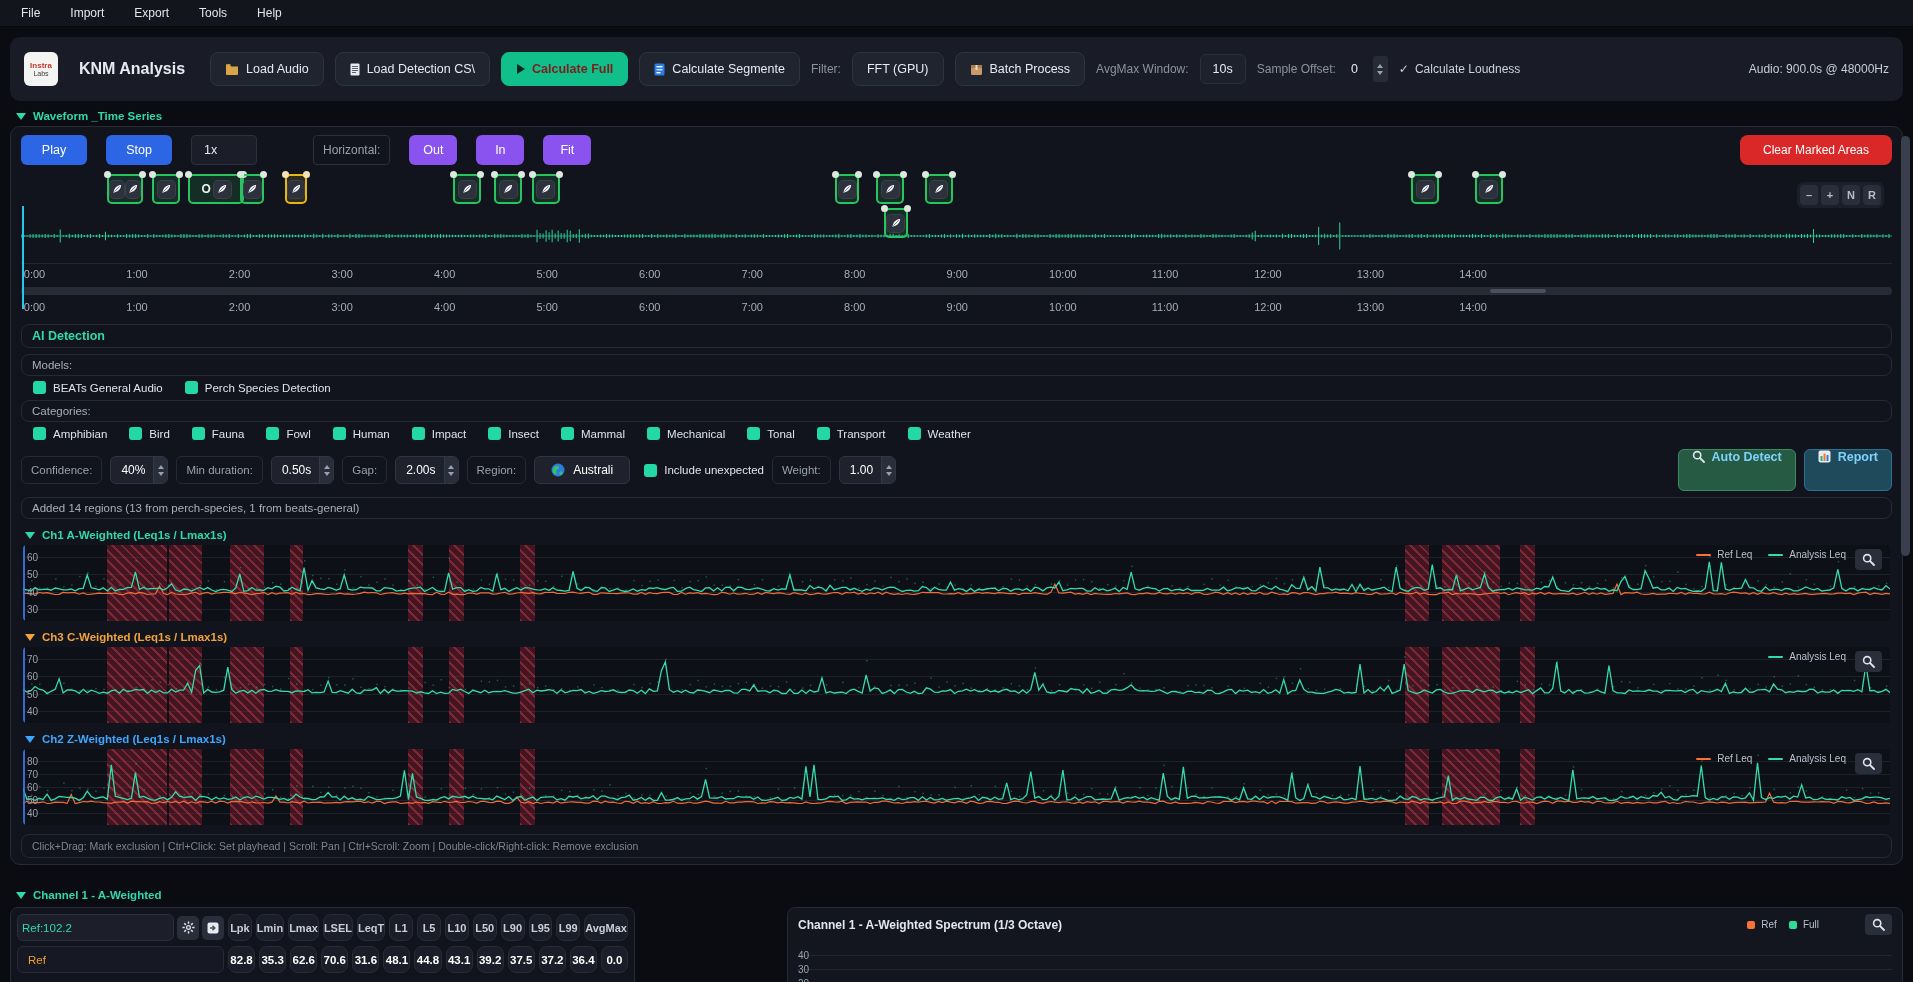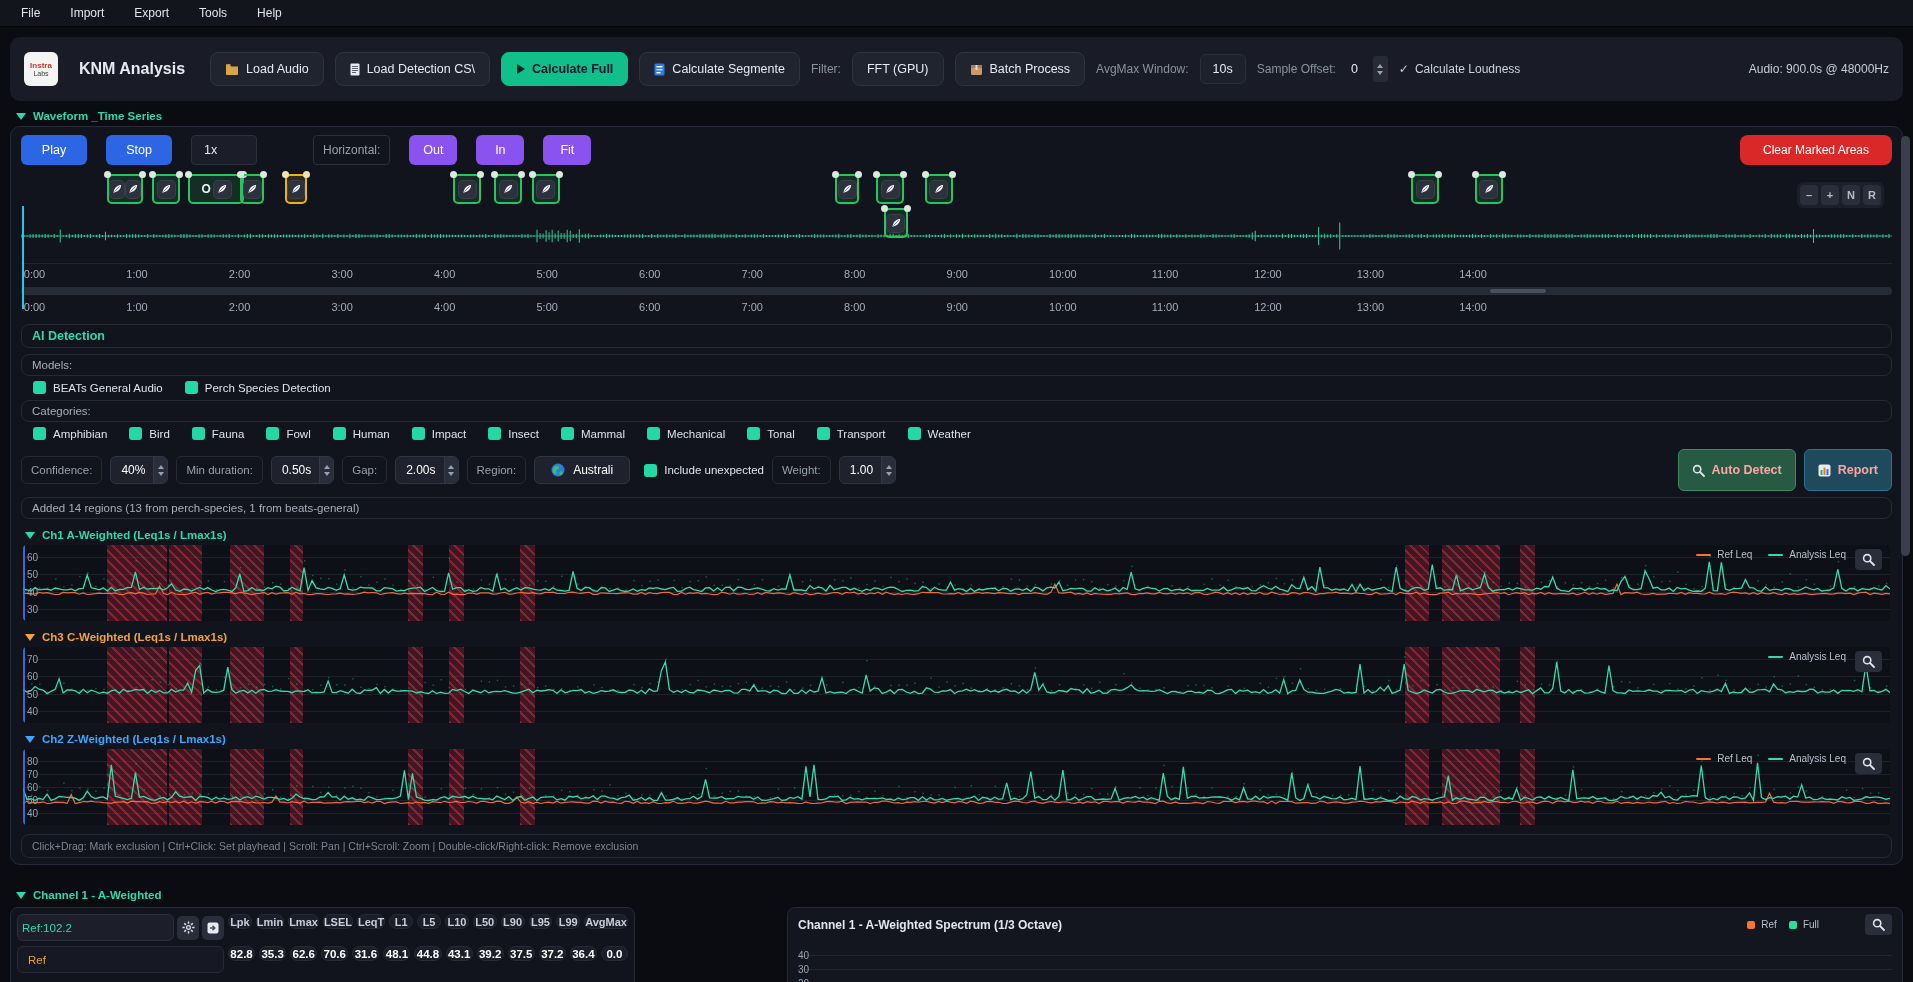--- a/index.html
+++ b/index.html
@@ -6,21 +6,21 @@
   html,body{width:1913px;height:982px;overflow:hidden;background:#0a0c11;
     font-family:"Liberation Sans","DejaVu Sans",sans-serif;color:#e7eaf2}
   .menubar{height:27px;background:#13151d;display:flex;align-items:center;padding-left:6px;border-bottom:1px solid #07080c}
   .menu-item{padding:0 15px;font-size:12px;color:#e2e5ec;line-height:27px;cursor:default}
   .toolbar{margin:10px 10px 0;height:64px;background:#191c26;border-radius:10px;display:flex;align-items:center;padding:0 14px;gap:11px}
   .logo{width:34px;height:34px;background:#f4f4f2;border-radius:6px;display:flex;flex-direction:column;align-items:center;justify-content:center;line-height:1}
   .logo b{font-size:8px;color:#c23b2e}.logo i{font-size:7px;color:#3a3f35;font-style:normal}
   .app-title{font-size:16px;font-weight:bold;margin:0 14px 0 10px;white-space:nowrap}
   .btn{height:34px;padding:0 14px;border-radius:8px;background:#20242f;border:1px solid #2e3340;color:#e7eaf2;
     font-size:12.5px;display:inline-flex;align-items:center;gap:7px;white-space:nowrap;cursor:default}
-  .btn.green{background:#10bf8a;border-color:#10bf8a;color:#0f172a;font-weight:bold}
+  .btn.green{background:#10bf8a;border-color:#10bf8a;color:#7f1d1d;font-weight:bold}
   .tlabel{font-size:12px;color:#8a92a0;white-space:nowrap}
   .valbox{height:30px;padding:4px 12px;border-radius:6px;background:#1d212c;border:1px solid #2c303c;display:inline-flex;align-items:center;font-size:12.5px;white-space:nowrap}
   .spincolbox{width:15px;height:26px;background:#272b36;border-radius:3px;display:flex;flex-direction:column;align-items:center;justify-content:center;gap:3px}
   .arr-up{width:0;height:0;border-left:3px solid transparent;border-right:3px solid transparent;border-bottom:4px solid #98a0b2}
   .arr-dn{width:0;height:0;border-left:3px solid transparent;border-right:3px solid transparent;border-top:4px solid #98a0b2}
   .check{display:inline-flex;align-items:center;gap:6px;font-size:12px;color:#cdd2dd;white-space:nowrap}
   .audio-info{margin-left:auto;font-size:12px;color:#c6ccd8;white-space:nowrap}
   .tri{display:inline-block;width:0;height:0;border-left:5px solid transparent;border-right:5px solid transparent;border-top:7px solid #2fd9ac;margin-right:7px}
   .tri.or{border-top-color:#f2a33c}.tri.bl{border-top-color:#3ea6ff}
   .section-label{margin:9px 16px 4px;font-size:11.5px;font-weight:bold;color:#2fd9ac;display:flex;align-items:center}
@@ -55,39 +55,39 @@
   .cb-row{display:flex;gap:22px;margin:5px 2px 2px 12px;flex-wrap:nowrap}
   .cb{display:inline-flex;align-items:center;gap:7px}
   .cbx{width:13px;height:13px;border-radius:3px;background:#23d8a5}
   .cbl{font-size:11.5px;color:#dfe3ec}
   .params{display:flex;gap:8px;align-items:center;margin-top:9px}
   .plabel{height:28px;border:1px solid #262a36;border-radius:6px;padding:0 9px;display:inline-flex;align-items:center;color:#97a0ad;font-size:11.5px;white-space:nowrap}
   .spinbox{height:28px;background:#1f222d;border:1px solid #303544;border-radius:6px;display:inline-flex;align-items:center;overflow:hidden}
   .spinval{padding:0 8px 0 10px;font-size:12px;color:#fff;min-width:40px}
   .spincol{width:14px;align-self:stretch;background:#2a2e3a;display:flex;flex-direction:column;align-items:center;justify-content:center;gap:3px;border-left:1px solid #343948}
   .region-sel{height:28px;background:#1f222d;border:1px solid #303544;border-radius:6px;display:inline-flex;align-items:center;gap:8px;padding:0 16px;font-size:12px;color:#fff}
-  .gbtn{height:42px;border-radius:6px;display:inline-flex;align-items:center;gap:7px;padding:0 13px;font-size:12.5px;font-weight:bold;color:#fca5a5}
+  .gbtn{height:42px;border-radius:6px;display:inline-flex;gap:7px;padding:0 13px;font-size:12.5px;font-weight:bold;color:#7dd3fc}
   .gbtn.autodetect{background:#265a43;border:1px solid #3a8a64;margin-left:auto}
   .gbtn.report{background:#1e4a5c;border:1px solid #2e7090}
   .chart-box{position:relative;height:76px;background:#0e1018;border-radius:4px;overflow:hidden;margin:0 2px}
   .axisline{position:absolute;left:0;top:0;bottom:0;width:2px;background:#3b7bf0;opacity:.85;z-index:3}
   .grid{position:absolute;left:0;right:0;height:1px;background:#1d212c}
   .ytick{position:absolute;left:4px;font-size:10px;color:#99a0ae;transform:translateY(-50%);z-index:4}
   .excl{position:absolute;top:0;bottom:0;background:rgba(165,32,52,.30);z-index:2;
     background-image:repeating-linear-gradient(45deg,rgba(230,70,90,.38) 0 2px,rgba(120,20,40,.12) 2px 7px)}
   .lsvg{position:absolute;inset:0;z-index:2}
   .legend{position:absolute;top:4px;right:44px;display:flex;gap:16px;align-items:center;z-index:5}
   .lg-item{display:flex;align-items:center;gap:6px;font-size:10px;color:#b9bfcc}
   .lg-dash{width:15px;height:2px;border-radius:1px}
   .magbtn{position:absolute;top:4px;right:8px;width:27px;height:21px;border-radius:4px;background:#2a2e3a;display:flex;align-items:center;justify-content:center;z-index:5}
   .hintbar{border:1px solid #262a36;border-radius:8px;padding:5px 10px;margin-top:9px;font-size:10.5px;color:#7d8492}
   .bottom{display:flex;margin:6px 10px 0}
   .statpanel{width:625px;border:1px solid #272b37;border-radius:8px;background:#12141d;padding:6px;height:120px}
   .srow{display:flex;gap:4px}.srow+.srow{margin-top:5px}
-  .cell{flex:1;height:15px;background:#1b1e28;border:1px solid #282c38;border-radius:8px;display:flex;align-items:center;justify-content:center;font-size:11px;color:#c9cedb;font-weight:bold}
+  .cell{flex:1;height:27px;background:#1b1e28;border:1px solid #282c38;border-radius:8px;display:flex;align-items:center;justify-content:center;font-size:11px;color:#c9cedb;font-weight:bold}
   .cell.val{color:#fff;font-size:11.5px}
   .refcell{flex:0 0 207px;display:flex;align-items:center;gap:3px}
   .refinput{flex:1;height:27px;background:#1c1f2a;border:1px solid #2c303c;border-radius:6px;display:flex;align-items:center;padding:0 4px;font-size:11.5px;color:#2fd9ac}
   .sqbtn{width:22px;height:24px;border-radius:5px;background:#2a2e3a;display:flex;align-items:center;justify-content:center}
   .reflabel{flex:0 0 207px;height:27px;background:#161924;border:1px solid #262a36;border-radius:6px;display:flex;align-items:center;padding:0 10px;color:#f0a030;font-size:11.5px}
   .specpanel{margin-left:152px;flex:1;border:1px solid #272b37;border-radius:8px;background:#13161f;padding:6px 10px;position:relative;height:140px}
   .spec-head{display:flex;align-items:center}
   .spec-title{font-size:12px;font-weight:bold;color:#e2e6ee}
   .spec-legend{margin-left:auto;margin-right:46px;display:flex;gap:12px;align-items:center}
   .lg-sq{width:8px;height:8px;border-radius:2px}

